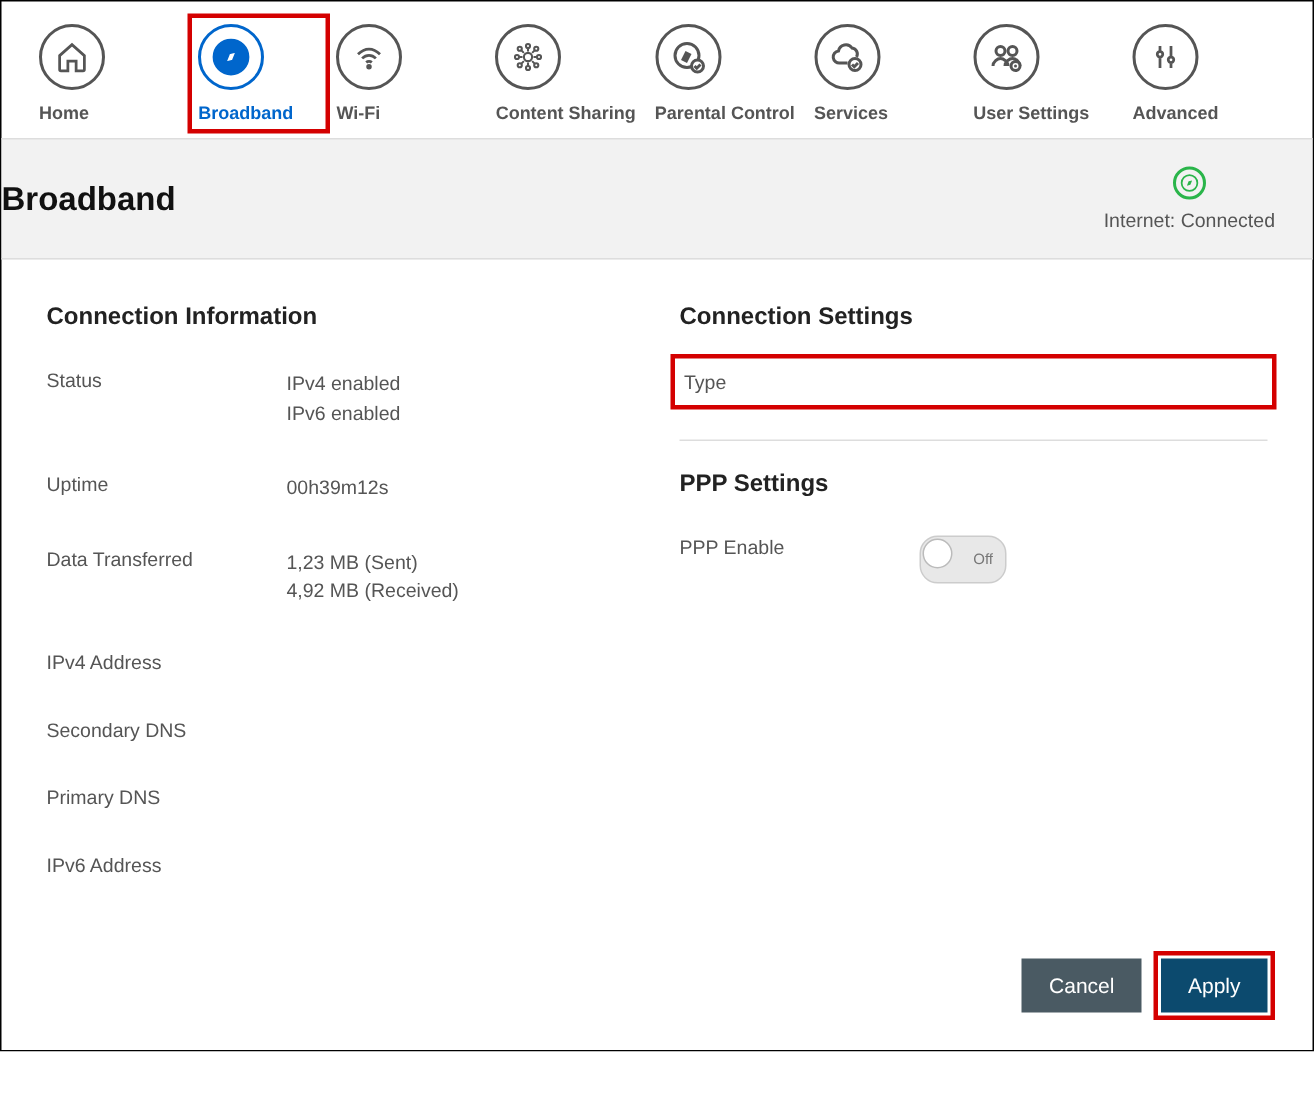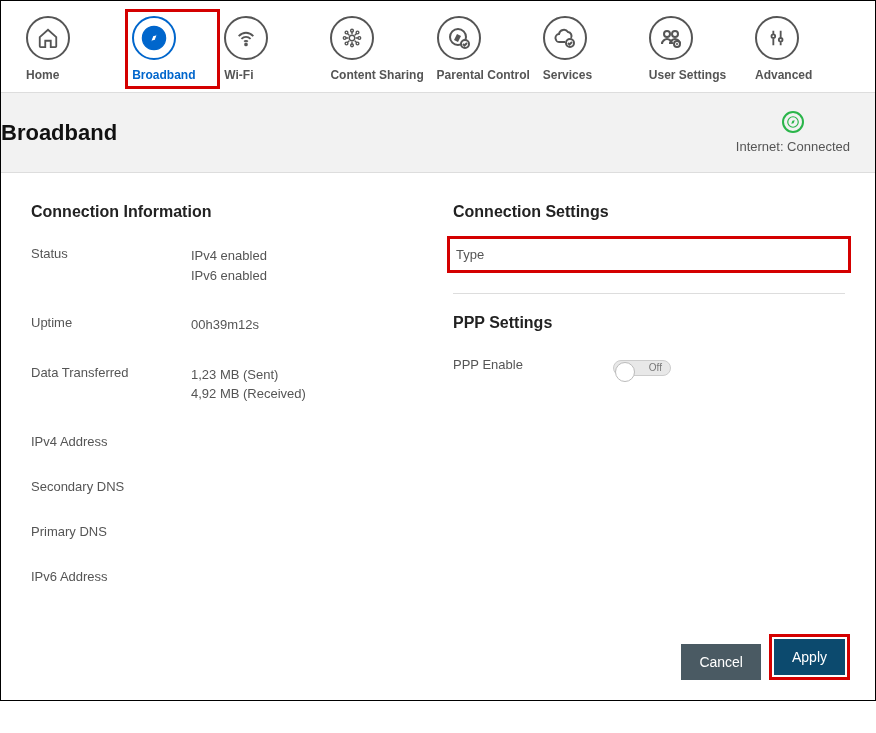--- a/index.html
+++ b/index.html
@@ -30,25 +30,25 @@
     .row .label { width: 160px; }
     .row .value { flex: 1; line-height: 1.5; }
 
     .type-row-wrap { border: 3px solid #d40000; padding: 8px 6px; margin: -10px -6px 20px; display: flex; font-size: 13px; color: #555; }
     .type-row-wrap .label { width: 160px; }
     .type-row-wrap .value { flex: 1; }
 
     .divider { border-top: 1px solid #ddd; margin: 20px 0; }
 
     
-    .toggle { position: relative; width: 58px; height: 16px; border-radius: 12px; background: #e8e8e8; border: 1px solid #ccc; display: inline-flex; align-items: center; justify-content: flex-end; padding: 0 8px; font-size: 10px; color: #777; cursor: pointer; }
+    .toggle { position: relative; width: 58px; height: 32px; border-radius: 12px; background: #e8e8e8; border: 1px solid #ccc; display: inline-flex; align-items: center; justify-content: flex-end; padding: 0 8px; font-size: 10px; color: #777; cursor: pointer; }
     .toggle .knob { position: absolute; left: 1px; top: 1px; width: 20px; height: 20px; border-radius: 50%; background: #fff; border: 1px solid #bbb; }
 
     
-    .footer { display: flex; justify-content: flex-end; gap: 8px; padding: 10px 25px 20px; align-items: flex-end;}
+    .footer { display: flex; justify-content: flex-end; gap: 8px; padding: 10px 25px 20px; align-items: center;}
     .btn { border: none; font-size: 14px; padding: 10px 18px; cursor: pointer; color: #fff; }
     .btn-cancel { background: #4a5a63; }
     .btn-apply { background: #0c4a6e; }
     .apply-wrap { border: 3px solid #d40000; padding: 2px; }
 
   </style>
 </head>
 <body>
 
 <div class="page">

